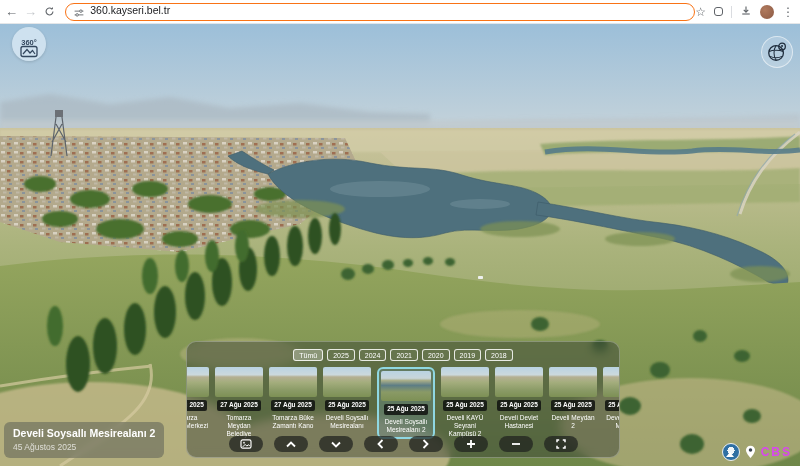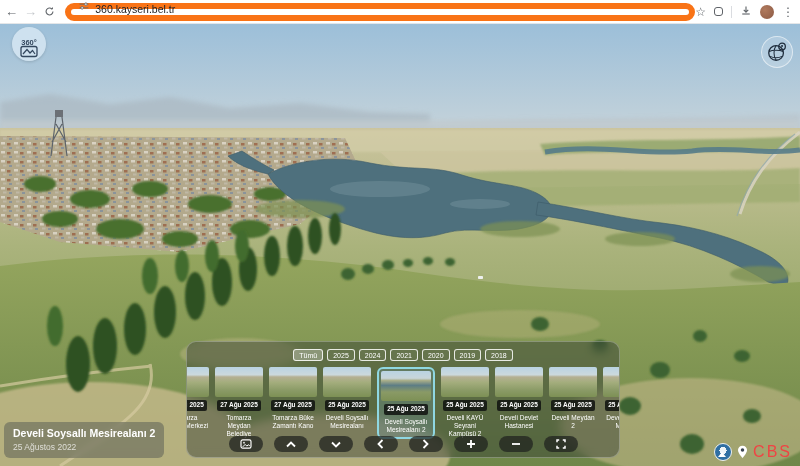--- a/index.html
+++ b/index.html
@@ -3,21 +3,21 @@
 <meta charset="utf-8">
 <style>
   * { margin:0; padding:0; box-sizing:border-box; }
   html,body { width:800px; height:466px; overflow:hidden; font-family:"Liberation Sans", sans-serif; background:#000; }
   #stage { position:relative; width:800px; height:466px; overflow:hidden; }
 
   
   #chrome { position:absolute; top:0; left:0; width:800px; height:24px; background:#ffffff; display:flex; align-items:center; z-index:50; border-bottom:1px solid #e4e6e8; }
   .nav-ic { width:22px; height:18px; display:flex; align-items:center; justify-content:center; color:#5f6368; font-size:13px; margin-left:4px; }
   .nav-ic.disabled { color:#c4c7cb; }
-  #addr-bar { display:flex; align-items:flex-end; height:18px; border:6px solid #f97316; border-radius:9px; background:#fff; margin-left:8px; flex:0 0 630px; padding:0 8px; gap:6px; }
+  #addr-bar { display:flex; align-items:flex-start; height:18px; border:1px solid #f97316; border-radius:9px; background:#fff; margin-left:8px; flex:0 0 630px; padding:0 8px; gap:6px; }
   #addr-url { font-size:10.5px; color:#202124; }
   .right-ics { display:flex; align-items:center; margin-left:auto; margin-right:6px; gap:8px; }
   .right-ics .glyph { color:#5f6368; font-size:12px; line-height:1; }
   .squircle { width:9px; height:9px; border:1.4px solid #5f6368; border-radius:3px; display:inline-block; }
   .vdiv { width:1px; height:12px; background:#dadce0; }
   .avatar { width:14px; height:14px; border-radius:50%; background:radial-gradient(circle at 35% 35%, #b07a5e, #8c5a44); }
 
   
   #scene { position:absolute; top:24px; left:0; width:800px; height:442px; }
 
@@ -47,21 +47,21 @@
 
   
   #infobox { position:absolute; left:4px; bottom:8px; min-width:148px; padding:5px 9px 6px; border-radius:6px; background:rgba(92,97,87,.55); z-index:30; backdrop-filter:blur(3px); }
   #info-title { color:#fff; font-size:10.5px; font-weight:bold; white-space:nowrap; }
   #info-date { color:rgba(255,255,255,.72); font-size:8.5px; margin-top:3px; }
 
   
   #cbs { position:absolute; right:8px; bottom:5px; display:flex; align-items:center; gap:5px; z-index:40; }
   #muni-logo { width:18px; height:18px; border-radius:50%; background:radial-gradient(circle at 50% 40%, #eef4f8 0 28%, #2f6fa3 29% 100%); border:1.5px solid #e8eef2; position:relative; }
   #muni-logo:after { content:""; position:absolute; left:3px; top:8px; border-left:4px solid transparent; border-right:4px solid transparent; border-bottom:5px solid #fff; }
-  #cbs-label { color:#ef4444; font-size:16px; letter-spacing:2px; font-weight:400; }
+  #cbs-label { color:#d946ef; font-size:12px; letter-spacing:2px; font-weight:700; }
 </style>
 </head>
 <body>
 
 <div id="stage">
 
   <div id="chrome">
     <span class="nav-ic">←</span>
     <span class="nav-ic disabled">→</span>
     <span class="nav-ic">
@@ -351,21 +351,21 @@
         <button class="ctl">
           <svg width="10" height="10" viewBox="0 0 10 10">
             <path d="M1,3.2 V1 H3.2 M6.8,1 H9 V3.2 M9,6.8 V9 H6.8 M3.2,9 H1 V6.8" fill="none" stroke="#fff" stroke-width="1.5"></path>
           </svg>
         </button>
       </div>
   </div>
 
   <div id="infobox">
     <div id="info-title">Develi Soysallı Mesirealanı 2</div>
-    <div id="info-date">25 Ağustos 2022</div>
+    <div id="info-date">45 Ağustos 2025</div>
   </div>
 
   <div id="cbs">
     <div id="muni-logo"></div>
     <svg width="11" height="14" viewBox="0 0 12 16">
       <path d="M6,0.8 C3,0.8 0.8,3 0.8,5.8 C0.8,9.5 6,15 6,15 C6,15 11.2,9.5 11.2,5.8 C11.2,3 9,0.8 6,0.8 Z" fill="#fff"></path>
       <circle cx="6" cy="5.6" r="2" fill="#3a4450"></circle>
     </svg>
     <span id="cbs-label">CBS</span>
   </div>

